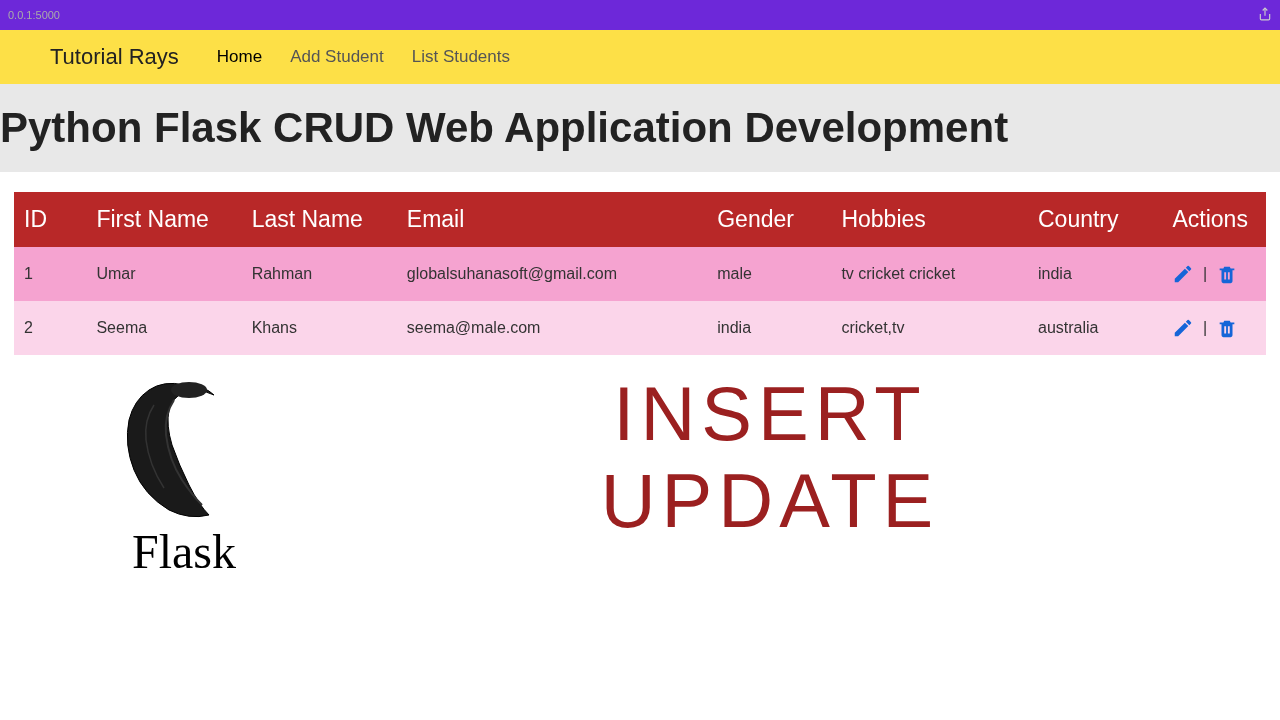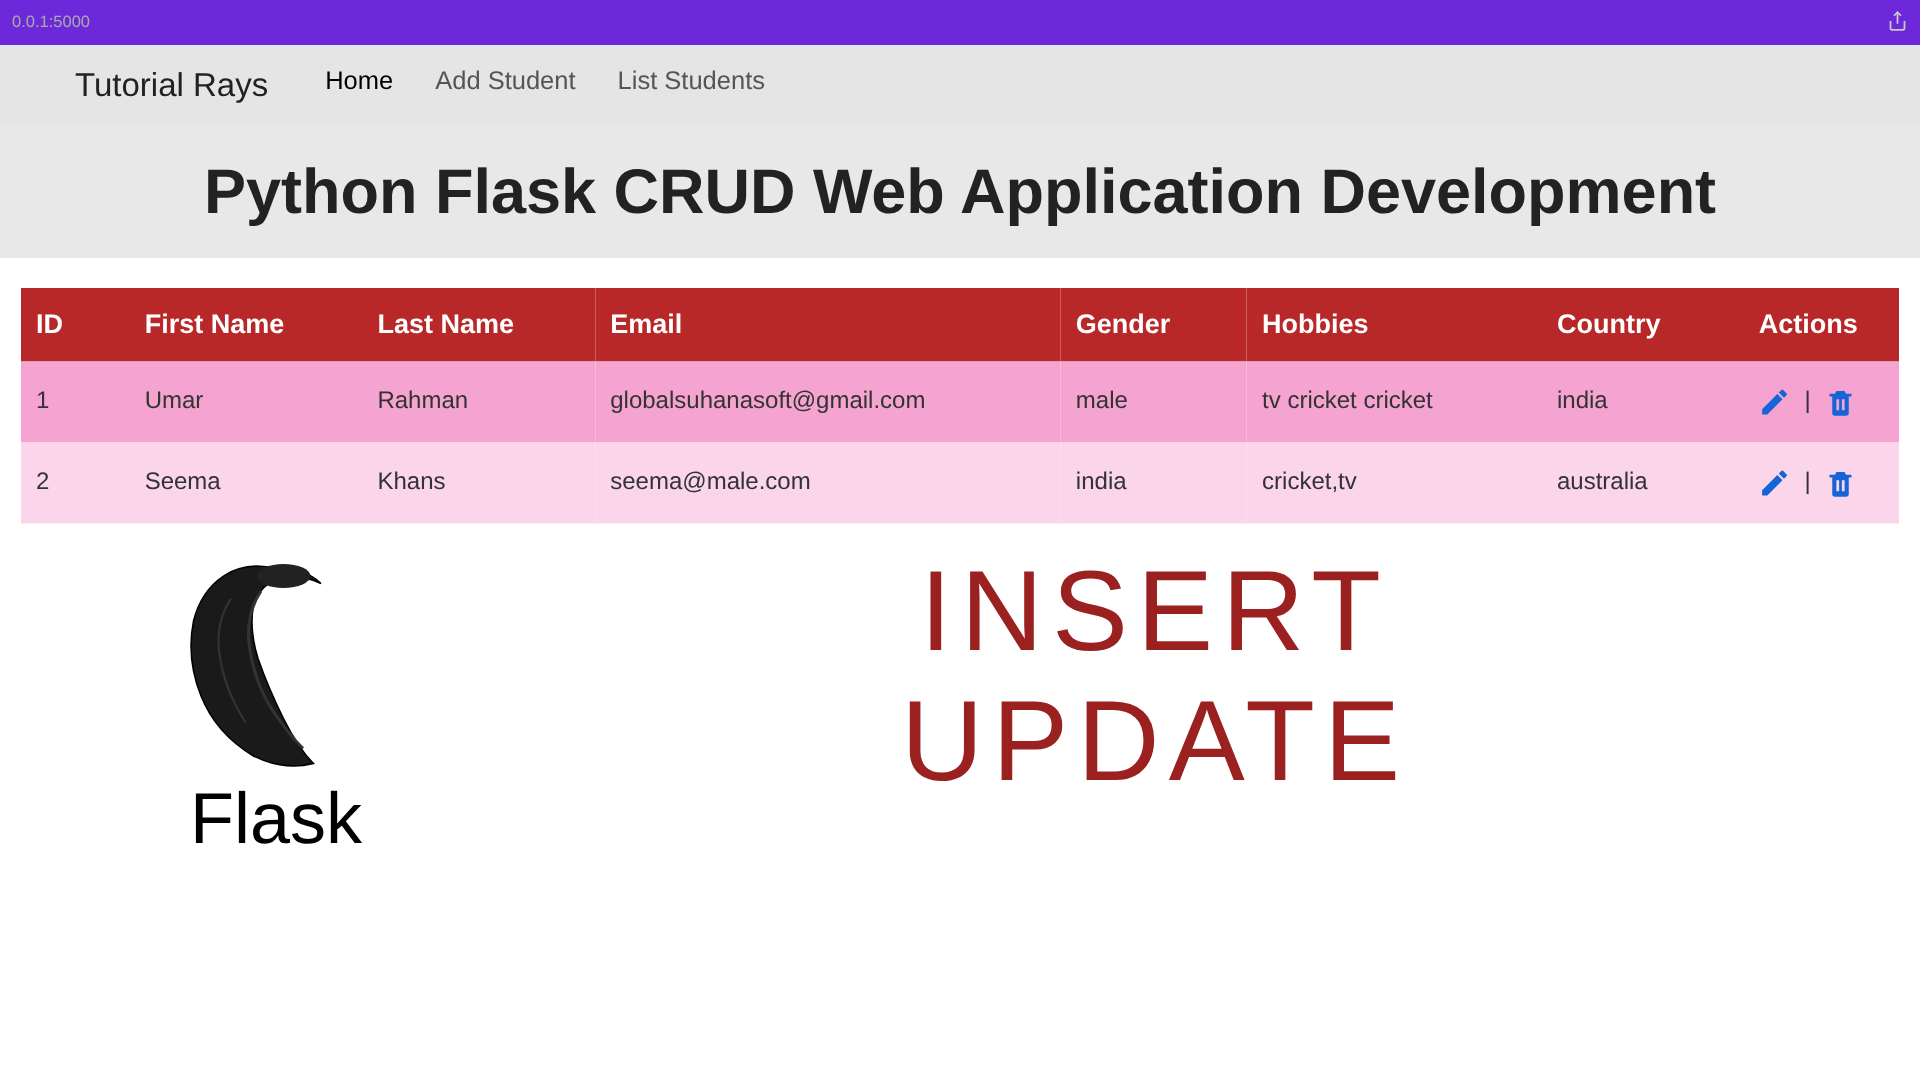--- a/index.html
+++ b/index.html
@@ -1,38 +1,38 @@
 <!DOCTYPE html>
 <html><head>
 <meta charset="utf-8">
 <style>
 * { margin: 0; padding: 0; box-sizing: border-box; }
 body { font-family: 'Segoe UI', Tahoma, sans-serif; background: #fff; width: 1280px; height: 720px; overflow: hidden; }
 .browser-bar { background: #6d28d9; color: #888; padding: 2px 8px; font-size: 11px; display: flex; justify-content: space-between; align-items: center; height: 30px; }
 .browser-bar .url { color: #aaa; }
 .browser-bar .icon-right { color: #ccc; }
-.navbar { background: #e5e5e5; padding: 14px 50px; display: flex; gap: 28px; }
+.navbar { background: #fde047; padding: 14px 50px; display: flex; align-items: center; gap: 28px; }
 .navbar .brand { font-size: 22px; font-weight: 500; color: #222; margin-right: 10px; }
 .navbar .nav-link { font-size: 17px; color: #555; text-decoration: none; cursor: pointer; }
 .navbar .nav-link.active { color: #000; }
-.title-band { background: #e8e8e8; padding: 20px 0; text-align: center; }
+.title-band { background: #e8e8e8; padding: 20px 0; text-align: left; }
 .title-band h1 { font-size: 42px; font-weight: 600; color: #222; }
 .container { padding: 20px 14px 0 14px; }
 table { width: 100%; border-collapse: collapse; font-size: 16px; }
 thead { background: #b82828; color: #fff; }
-th { text-align: left; padding: 14px 10px; font-weight: 700; font-size: 18px; }
+th { text-align: left; padding: 14px 10px; font-weight: 400; font-size: 23px; }
 tbody tr:nth-child(1) { background: #f5a3d0; }
 tbody tr:nth-child(2) { background: #fbd5ea; }
 td { padding: 16px 10px; color: #333; font-size: 16px; }
 .actions-cell { white-space: nowrap; }
 .action-icon { width: 22px; height: 22px; display: inline-block; vertical-align: middle; cursor: pointer; }
 .action-sep { margin: 0 4px; color: #333; vertical-align: middle; }
 .bottom-section { display: flex; margin-top: 15px; padding: 0 40px; align-items: flex-start; }
 .flask-logo { width: 260px; text-align: center; }
-.flask-logo .flask-text { font-family: Liberation Sans, sans-serif; font-size: 48px; color: #000; margin-top: -10px; }
+.flask-logo .flask-text { font-family: Liberation Serif, serif; font-size: 48px; color: #000; margin-top: -10px; }
 .crud-words { flex: 1; text-align: center; }
 .crud-words div { font-family: 'Arial Narrow', sans-serif; font-size: 76px; font-weight: 300; color: #9b2020; letter-spacing: 6px; line-height: 1.15; font-stretch: condensed; }
 </style>
 </head>
 <body>
 
 <div class="browser-bar">
   <span class="url">0.0.1:5000</span>
   <span class="icon-right">
     <svg width="14" height="14" viewBox="0 0 24 24" fill="none" stroke="currentColor" stroke-width="2">

